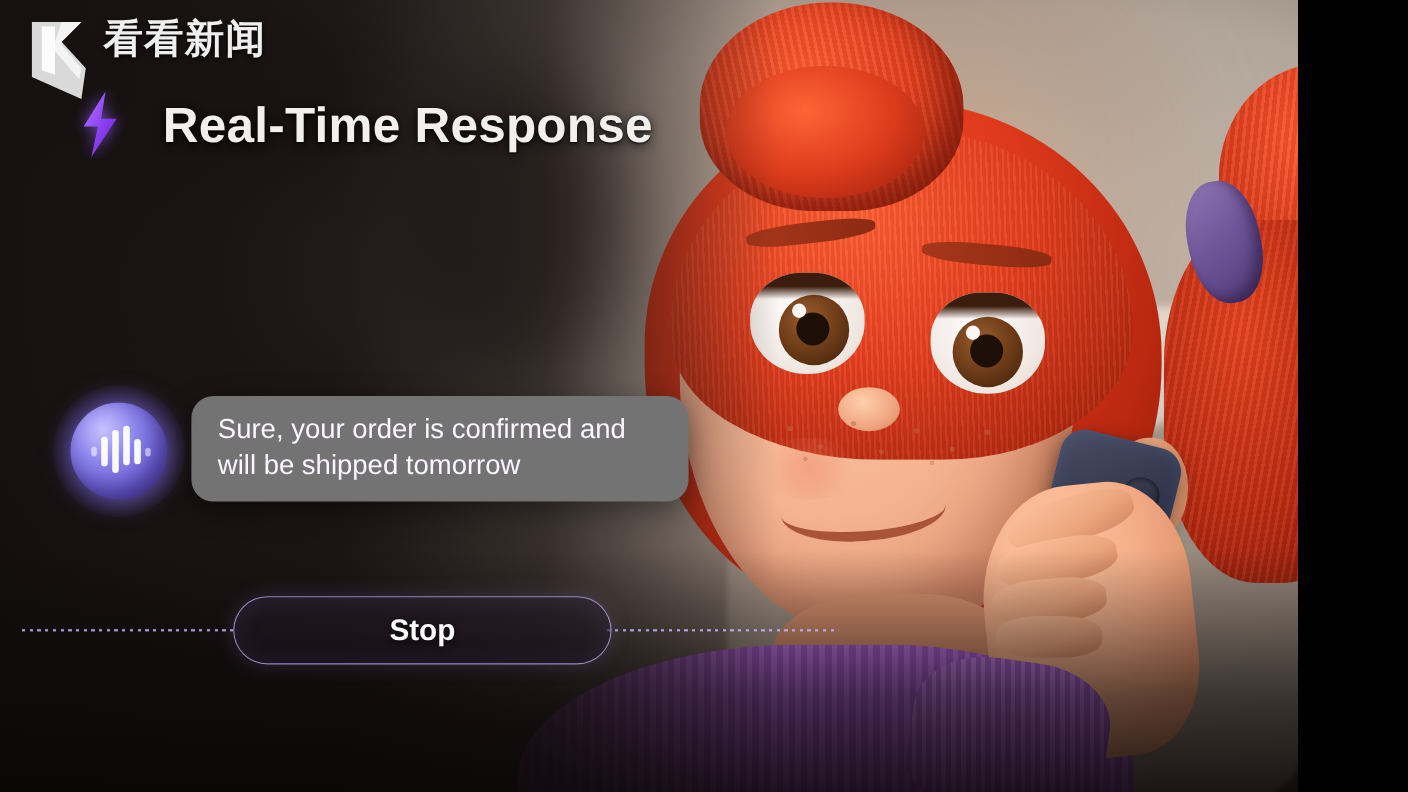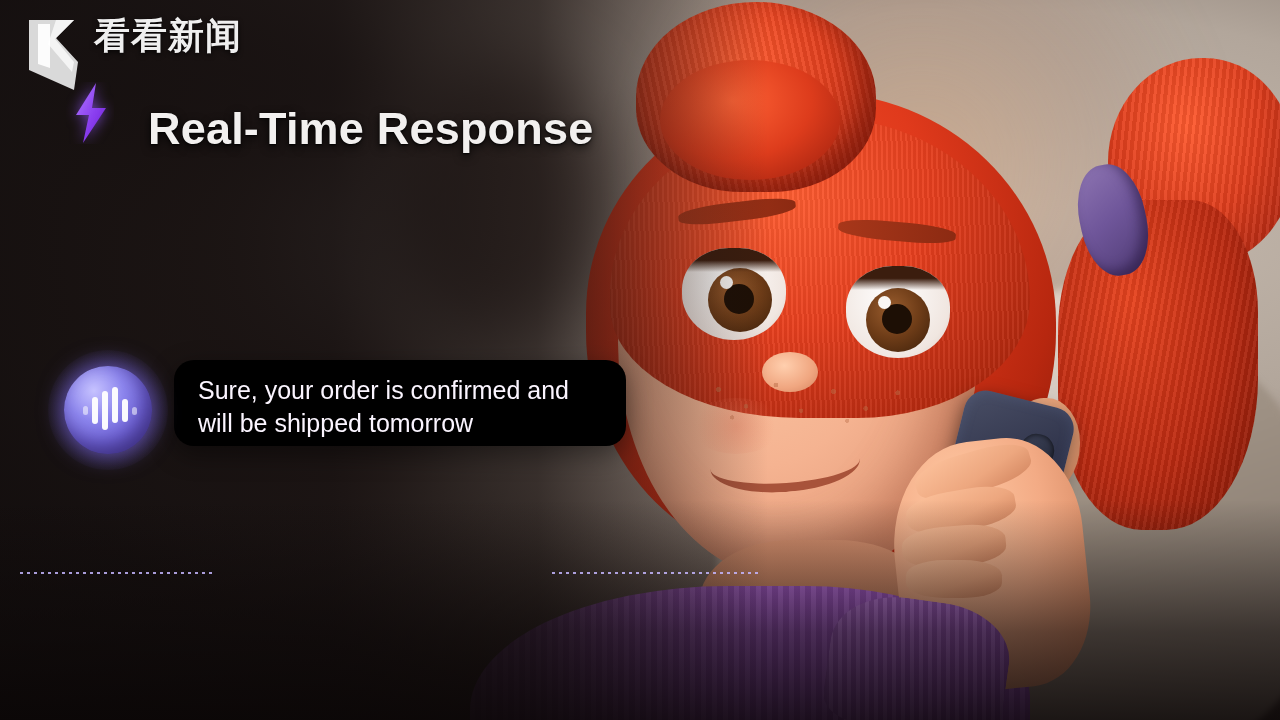--- a/index.html
+++ b/index.html
@@ -5,21 +5,21 @@
   * { margin:0; padding:0; box-sizing:border-box; }
   html, body {
     width:1280px; height:720px;
     background:#000;
     font-family:"Liberation Sans", sans-serif;
     overflow:hidden;
   }
 
   #stage {
     position:relative;
-    width:1280px; height:720px;
+    width:1180px; height:720px;
     overflow:hidden;
     background:#241d1c;
   }
 
   
   .bg-layer { position:absolute; inset:0; }
 
   
   .bg-wall {
     position:absolute; inset:0;
@@ -265,21 +265,21 @@
     margin-left:12px;
     font-family:"DejaVu Sans", sans-serif;
     font-size:36px; font-weight:700; color:#efefef;
     letter-spacing:1px; line-height:1;
     text-shadow:0 2px 5px rgba(0,0,0,.75);
   }
 
   .bolt { position:absolute; left:66px; top:82px; width:48px; height:62px; }
 
   .headline {
-    position:absolute; left:148px; top:103px;
+    position:absolute; left:148px; top:88px;
     font-size:45px; font-weight:700; color:#f2f0ef;
     letter-spacing:.2px;
     text-shadow:0 3px 10px rgba(0,0,0,.8), 0 1px 2px rgba(0,0,0,.9);
     white-space:nowrap;
   }
 
   
   .bubble-user {
     position:absolute; left:288px; top:219px;
     padding:14px 26px 16px;
@@ -302,23 +302,23 @@
   }
   .avatar-orb {
     position:absolute; inset:0; border-radius:50%;
     background:radial-gradient(circle at 34% 28%, #c6c2ff 0%, #8d86ee 34%, #6f63d6 62%, #4c3fa3 100%);
     box-shadow:0 0 26px rgba(130,112,245,.65), inset -6px -8px 18px rgba(40,26,90,.55);
   }
   .avatar-wave { position:absolute; inset:0; }
 
   .bubble-assistant {
     margin-left:22px;
-    padding:14px 24px 6px;
+    padding:14px 24px 16px;
     border-radius:20px;
-    background:#000000;
+    background:#737373;
     color:#fbf5ff;
     font-size:25px; line-height:1.32;
     max-width:452px;
     box-shadow:0 8px 26px rgba(0,0,0,.42);
   }
 
   
   .rail {
     position:absolute; top:572px; height:2px;
     background-image:repeating-linear-gradient(90deg, rgba(196,182,255,.85) 0 3px, rgba(196,182,255,0) 3px 7px);
@@ -442,15 +442,16 @@
           </g>
           <path d="M41 28 V58 a6 6 0 0 0 12 0 V25" fill="none" stroke="#ffffff" stroke-width="6" stroke-linecap="round" opacity=".0"></path>
         </svg>
       </div>
       <div class="bubble-assistant">Sure, your order is confirmed and will be shipped tomorrow</div>
     </div>
 
     <div class="rail rail-left"></div>
     <div class="rail rail-right"></div>
 
+    <div class="stop-btn">Stop</div>
   </div>
 
 </div>
 
 </body></html>

